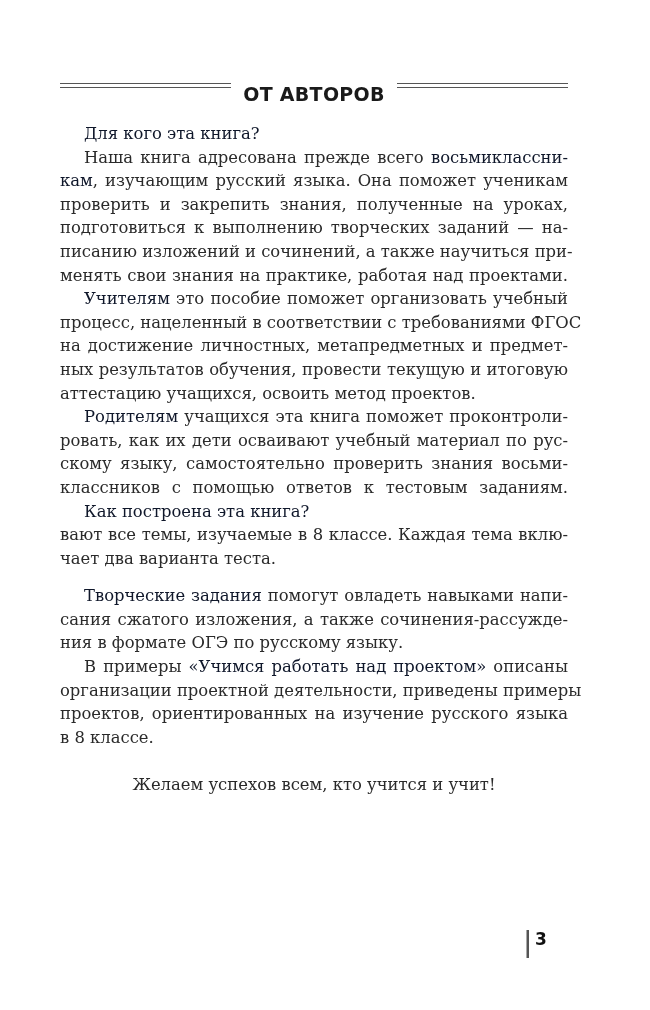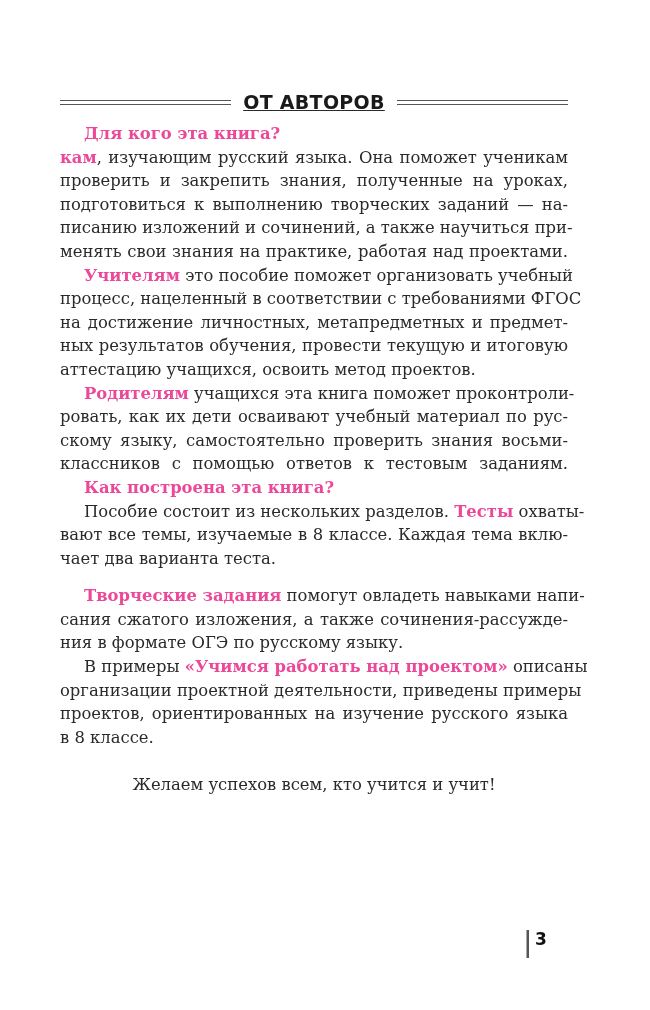--- a/index.html
+++ b/index.html
@@ -1,47 +1,48 @@
 <!DOCTYPE html>
 <html><head>
 <meta charset="utf-8">
 <style>
   html, body { margin:0; padding:0; background:#ffffff; }
   body { width:650px; height:1010px; position:relative; overflow:hidden;
          font-family:"DejaVu Serif", "Liberation Serif", serif; color:#2a2a2a; }
-  .header { position:absolute; top:89px; left:60px; width:508px; height:26px;
-            display:flex; align-items:center;text-decoration:underline; }
+  .header { position:absolute; top:83px; left:60px; width:508px; height:26px;
+            display:flex; align-items:flex-start; }
   .rule { flex:1; height:5px; border-top:1.5px solid #555; border-bottom:1.5px solid #555; box-sizing:border-box; }
   .htitle { font-family:"DejaVu Sans", "Liberation Sans", sans-serif; font-weight:bold;
             font-size:19px; color:#1a1a1a; padding:0 12px; letter-spacing:0.3px; white-space:nowrap; }
   .body { position:absolute; top:122px; left:60px; width:508px; }
   .line { height:23.6px; line-height:23.6px; font-size:16.4px; white-space:nowrap;
           text-align:justify; text-align-last:justify; }
   .line.last { text-align-last:left; }
   .line.ind { padding-left:24px; }
   .line.gap { margin-top:14px; }
   .center { text-align:left; text-align-last:center; margin-top:24px; }
-  b { font-weight:bold; color:#ec4899; }
+  b { font-weight:normal; color:#0f172a; }
   .pagenum { position:absolute; top:930px; left:526px; display:flex; align-items:flex-start; }
   .pbar { width:3px; height:28px; border-left:1px solid #aaa; border-right:2px solid #555; box-sizing:border-box; margin-right:6px; }
   .pnum { font-family:"DejaVu Sans", "Liberation Sans", sans-serif; font-weight:bold; font-size:17px; color:#111; line-height:18px; }
 </style>
 </head>
 <body>
 
 <div class="header">
   <div class="rule"></div>
   <div class="htitle">ОТ АВТОРОВ</div>
   <div class="rule"></div>
 </div>
 
 <div class="body">
   <div class="line ind last"><b>Для кого эта книга?</b></div>
 
   <div>
+    <div class="line ind"><span>Наша книга адресована прежде всего</span> <b>восьмиклассни-</b></div>
     <div class="line"><b>кам</b><span>, изучающим русский языка. Она поможет ученикам</span></div>
     <div class="line">проверить и закрепить знания, полученные на уроках,</div>
     <div class="line">подготовиться к выполнению творческих заданий — на-</div>
     <div class="line">писанию изложений и сочинений, а также научиться при-</div>
     <div class="line">менять свои знания на практике, работая над проектами.</div>
   </div>
 
   <div>
     <div class="line ind"><b>Учителям</b><span> это пособие поможет организовать учебный</span></div>
     <div class="line">процесс, нацеленный в соответствии с требованиями ФГОС</div>
@@ -53,21 +54,20 @@
   <div>
     <div class="line ind"><b>Родителям</b><span> учащихся эта книга поможет проконтроли-</span></div>
     <div class="line">ровать, как их дети осваивают учебный материал по рус-</div>
     <div class="line">скому языку, самостоятельно проверить знания восьми-</div>
     <div class="line">классников с помощью ответов к тестовым заданиям.</div>
   </div>
 
   <div class="line ind last"><b>Как построена эта книга?</b></div>
 
   <div>
-    <div class="line ind"><span>Пособие состоит из нескольких разделов. </span><b>Тесты</b><span> охваты-</span></div>
     <div class="line">вают все темы, изучаемые в 8 классе. Каждая тема вклю-</div>
     <div class="line last">чает два варианта теста.</div>
   </div>
 
   <div>
     <div class="line ind gap"><b>Творческие задания</b><span> помогут овладеть навыками напи-</span></div>
     <div class="line">сания сжатого изложения, а также сочинения-рассужде-</div>
     <div class="line last">ния в формате ОГЭ по русскому языку.</div>
   </div>
 

